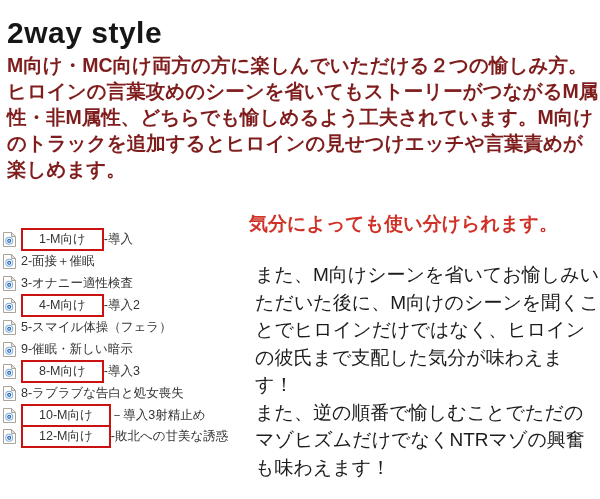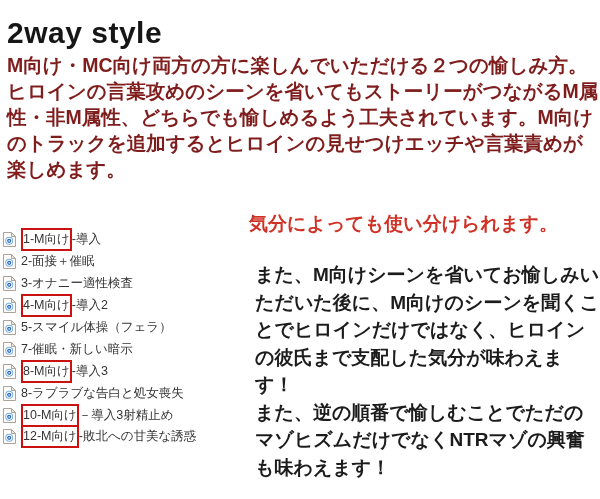--- a/index.html
+++ b/index.html
@@ -24,41 +24,41 @@
     position: absolute; left: 7px; top: 52px; width: 594px;
     font-size: 19.5px; font-weight: bold; color: #7f1d1d;
     line-height: 26px;
   }
   .right-heading {
     position: absolute; left: 249px; top: 211px;
     font-size: 19px; font-weight: bold; color: #d03126;
   }
   .right-body {
     position: absolute; left: 255px; top: 261px; width: 345px;
-    font-size: 19px; font-weight: bold; color: #1c1c1c;
+    font-size: 19px; font-weight: normal; color: #1c1c1c;
     line-height: 27.5px;
   }
   .right-body p { margin: 0; }
   .track-list {
     position: absolute; left: 3px; top: 229px;
   }
   .track-row {
     height: 21.9px;
     display: flex; align-items: center;
     white-space: nowrap;
     cursor: pointer;
   }
   .file-icon { width: 13px; height: 15px; margin-right: 5px; flex: 0 0 auto; }
   .track-text {
     font-size: 12.5px; color: #333333;
   }
   .hl {
     display: inline-block;
     border: 2px solid #cc1111;
-    padding: 1px 0;
+    padding: 1px 16px;
   }
   .hl:empty { display: none; }
 </style>
 </head>
 <body>
 
 <svg width="0" height="0" style="position:absolute" aria-hidden="true">
   <symbol id="icon-audio" viewBox="0 0 13 15">
     <path d="M0.5 0.5 H8.5 L12.5 4.5 V14.5 H0.5 Z" fill="#fffefb" stroke="#aaa49c"></path>
     <path d="M8.5 0.5 L12.5 4.5 H8.5 Z" fill="#e9e5df" stroke="#aaa49c"></path>
@@ -115,21 +115,21 @@
         </svg>
 
       <span class="track-text">5-スマイル体操（フェラ）</span>
     </div>
 
     <div class="track-row">
       <svg class="file-icon">
           <use href="#icon-audio"></use>
         </svg>
 
-      <span class="track-text">7-催眠・新しい暗示</span>
+      <span class="track-text">9-催眠・新しい暗示</span>
     </div>
 
     <div class="track-row">
       <svg class="file-icon">
           <use href="#icon-audio"></use>
         </svg>
       <span class="track-text hl">8-M向け</span>
       <span class="track-text">-導入3</span>
     </div>
 

